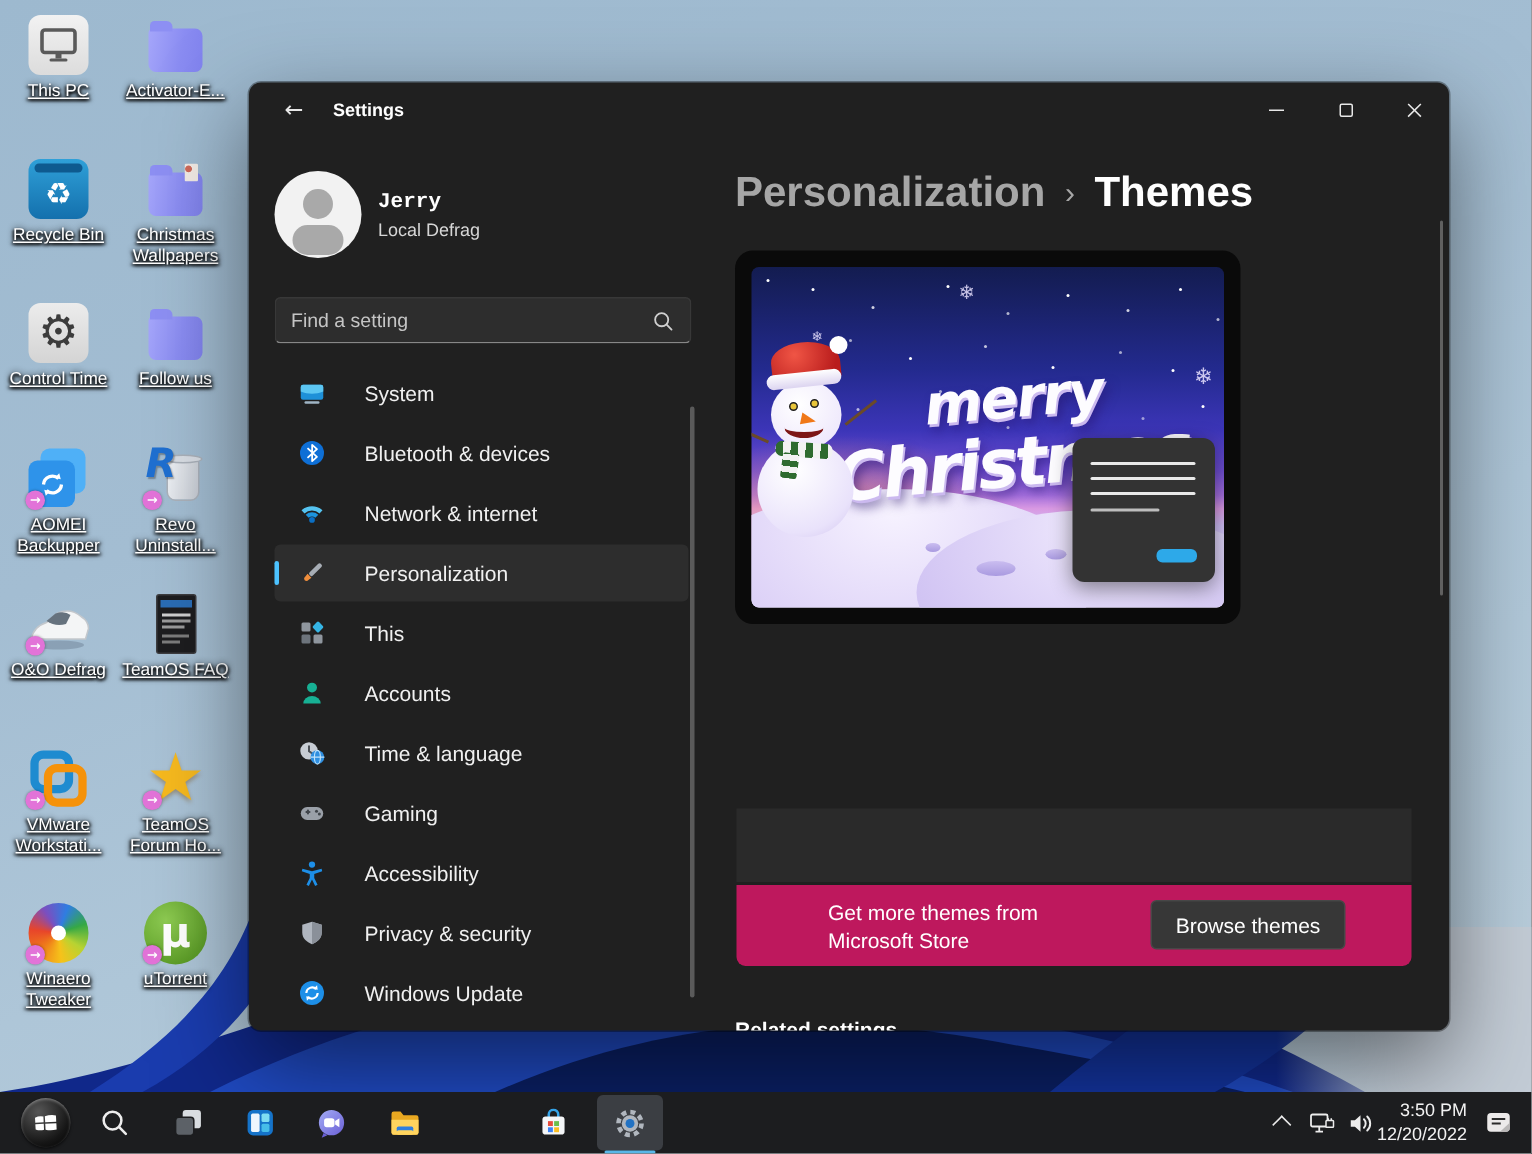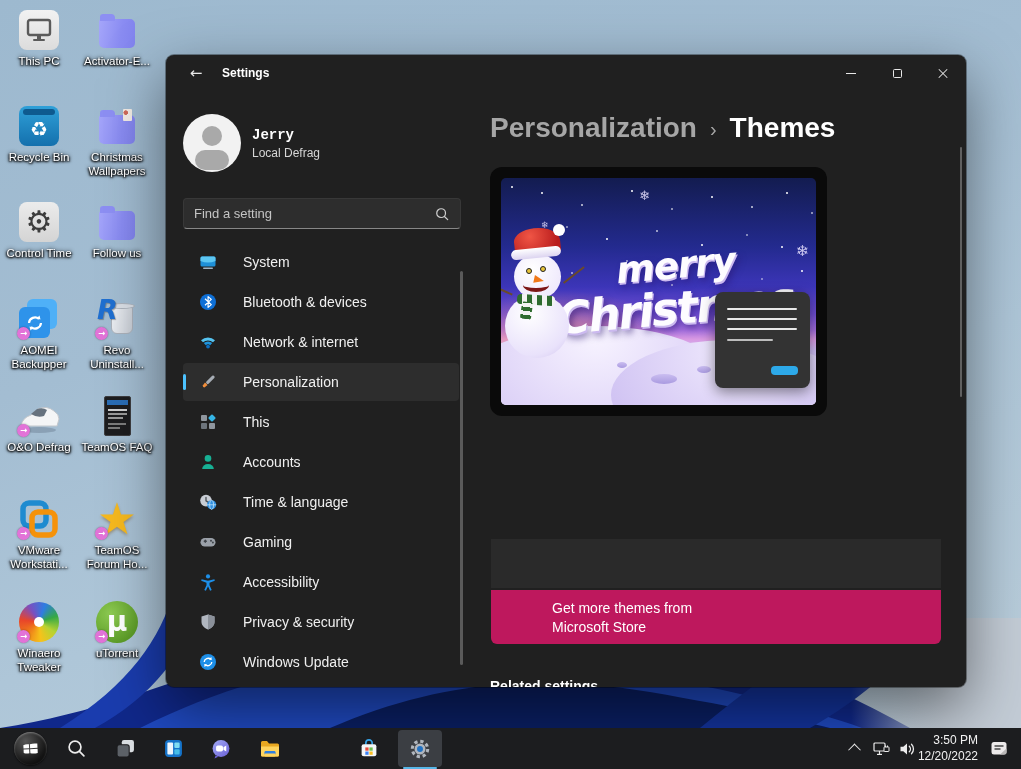--- a/index.html
+++ b/index.html
@@ -9,21 +9,21 @@
   #screen { position:relative; width:1021px; height:769px;
     background:linear-gradient(160deg,#9db9cf 0%,#a3bdd2 35%,#aec6d8 60%,#bccfdc 100%); }
   #bloom { position:absolute; left:0; bottom:41px; width:1021px; height:140px; }
   #corner-fade { position:absolute; right:0; bottom:41px; width:170px; height:110px;
     background:linear-gradient(90deg,rgba(199,208,217,0) 0%,#c3ccd6 55%); }
 
   
   .dicon { position:absolute; width:66px; text-align:center; cursor:pointer; }
   .dicon .ico { position:relative; width:44px; height:44px; margin:0 auto; display:flex; align-items:center; justify-content:center; }
   .dicon .lbl { margin:2px 0 0 -4px; width:74px; font-size:11.5px; line-height:14px; color:#fff;
-    text-shadow:1px 1px 2px #000,-1px 1px 2px #000,0 0 4px rgba(0,0,0,.9); }
+    text-shadow:1px 1px 2px #000,-1px 1px 2px #000,0 0 4px rgba(0,0,0,.9);text-decoration:underline; }
   .badge { position:absolute; left:0; bottom:1px; width:13px; height:13px; border-radius:50%;
     background:#e273d8; color:#fff; font-size:8.5px; line-height:13px; font-weight:bold; text-align:center;
     box-shadow:0 0 2px rgba(0,0,0,.4); }
   .sq-ico { width:40px; height:40px; border-radius:8px; display:flex; align-items:center; justify-content:center; }
   .pfolder { position:relative; width:36px; height:29px; margin-top:7px;
     background:linear-gradient(100deg,#a5a6fa 0%,#8a8cf2 60%,#8183ee 100%); border-radius:3px 5px 5px 5px; }
   .pfolder::before { content:""; position:absolute; top:-5px; left:1px; width:15px; height:7px;
     background:#8d8ff3; border-radius:3px 4px 0 0; }
   .pfolder::after { content:""; position:absolute; top:-5px; right:4px; width:7px; height:10px;
     background:#9coba; }
@@ -505,20 +505,21 @@
           <div class="ln" style="top:36px;width:70px;"></div>
           <div class="ln" style="top:47px;width:46px;background:#bdbdbd;"></div>
           <div class="btnpill"></div>
         </div>
       </div>
     </div>
 
     <div class="card" id="card-mid"></div>
     <div class="card" id="card-bot">
       <div class="store-lbl">Get more themes from Microsoft Store</div>
+      <button class="btn">Browse themes</button>
     </div>
 
     <div class="related">Related settings</div>
     <div id="main-scroll"></div>
   </div>
 
   <div id="taskbar">
     <div class="tb-ic" id="start-orb">
       <div class="orb">
         <svg width="17" height="15" viewBox="0 0 17 15" fill="#fff">

